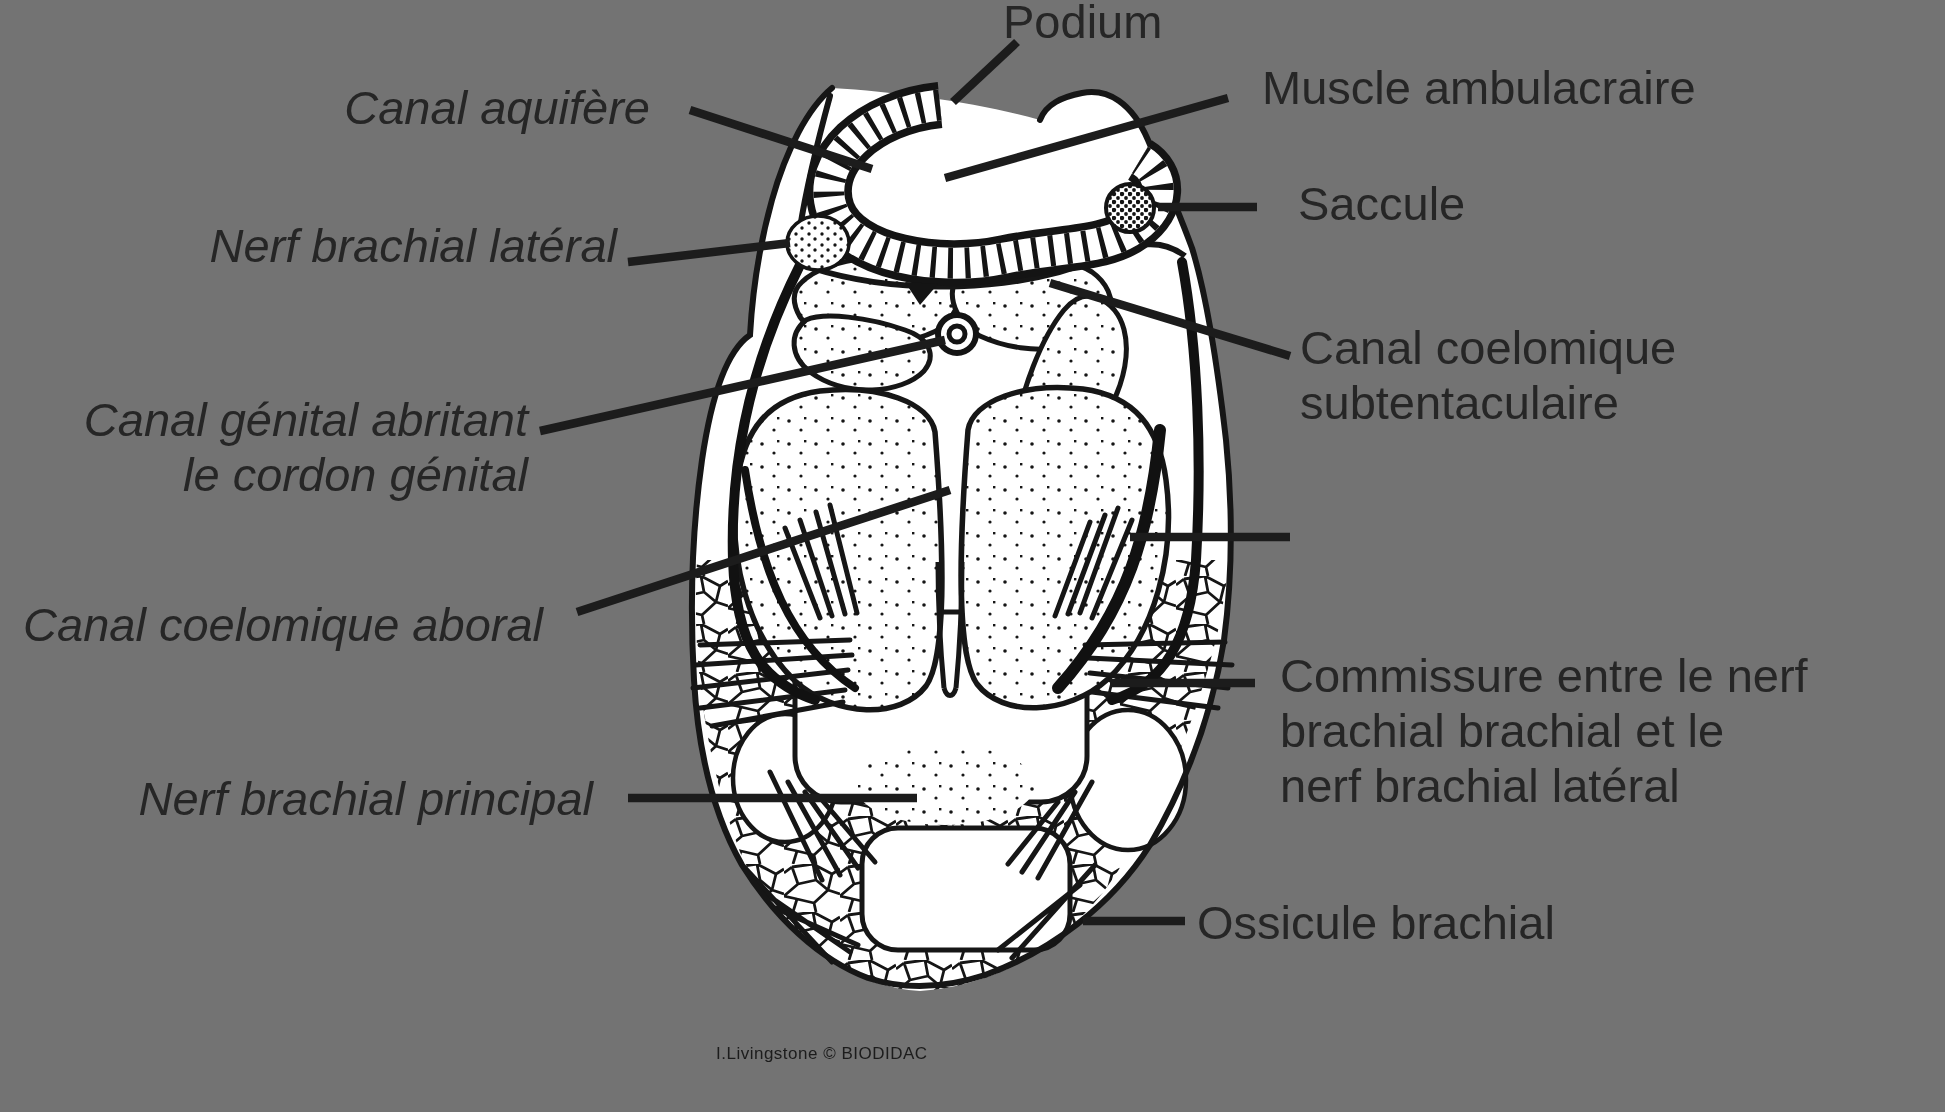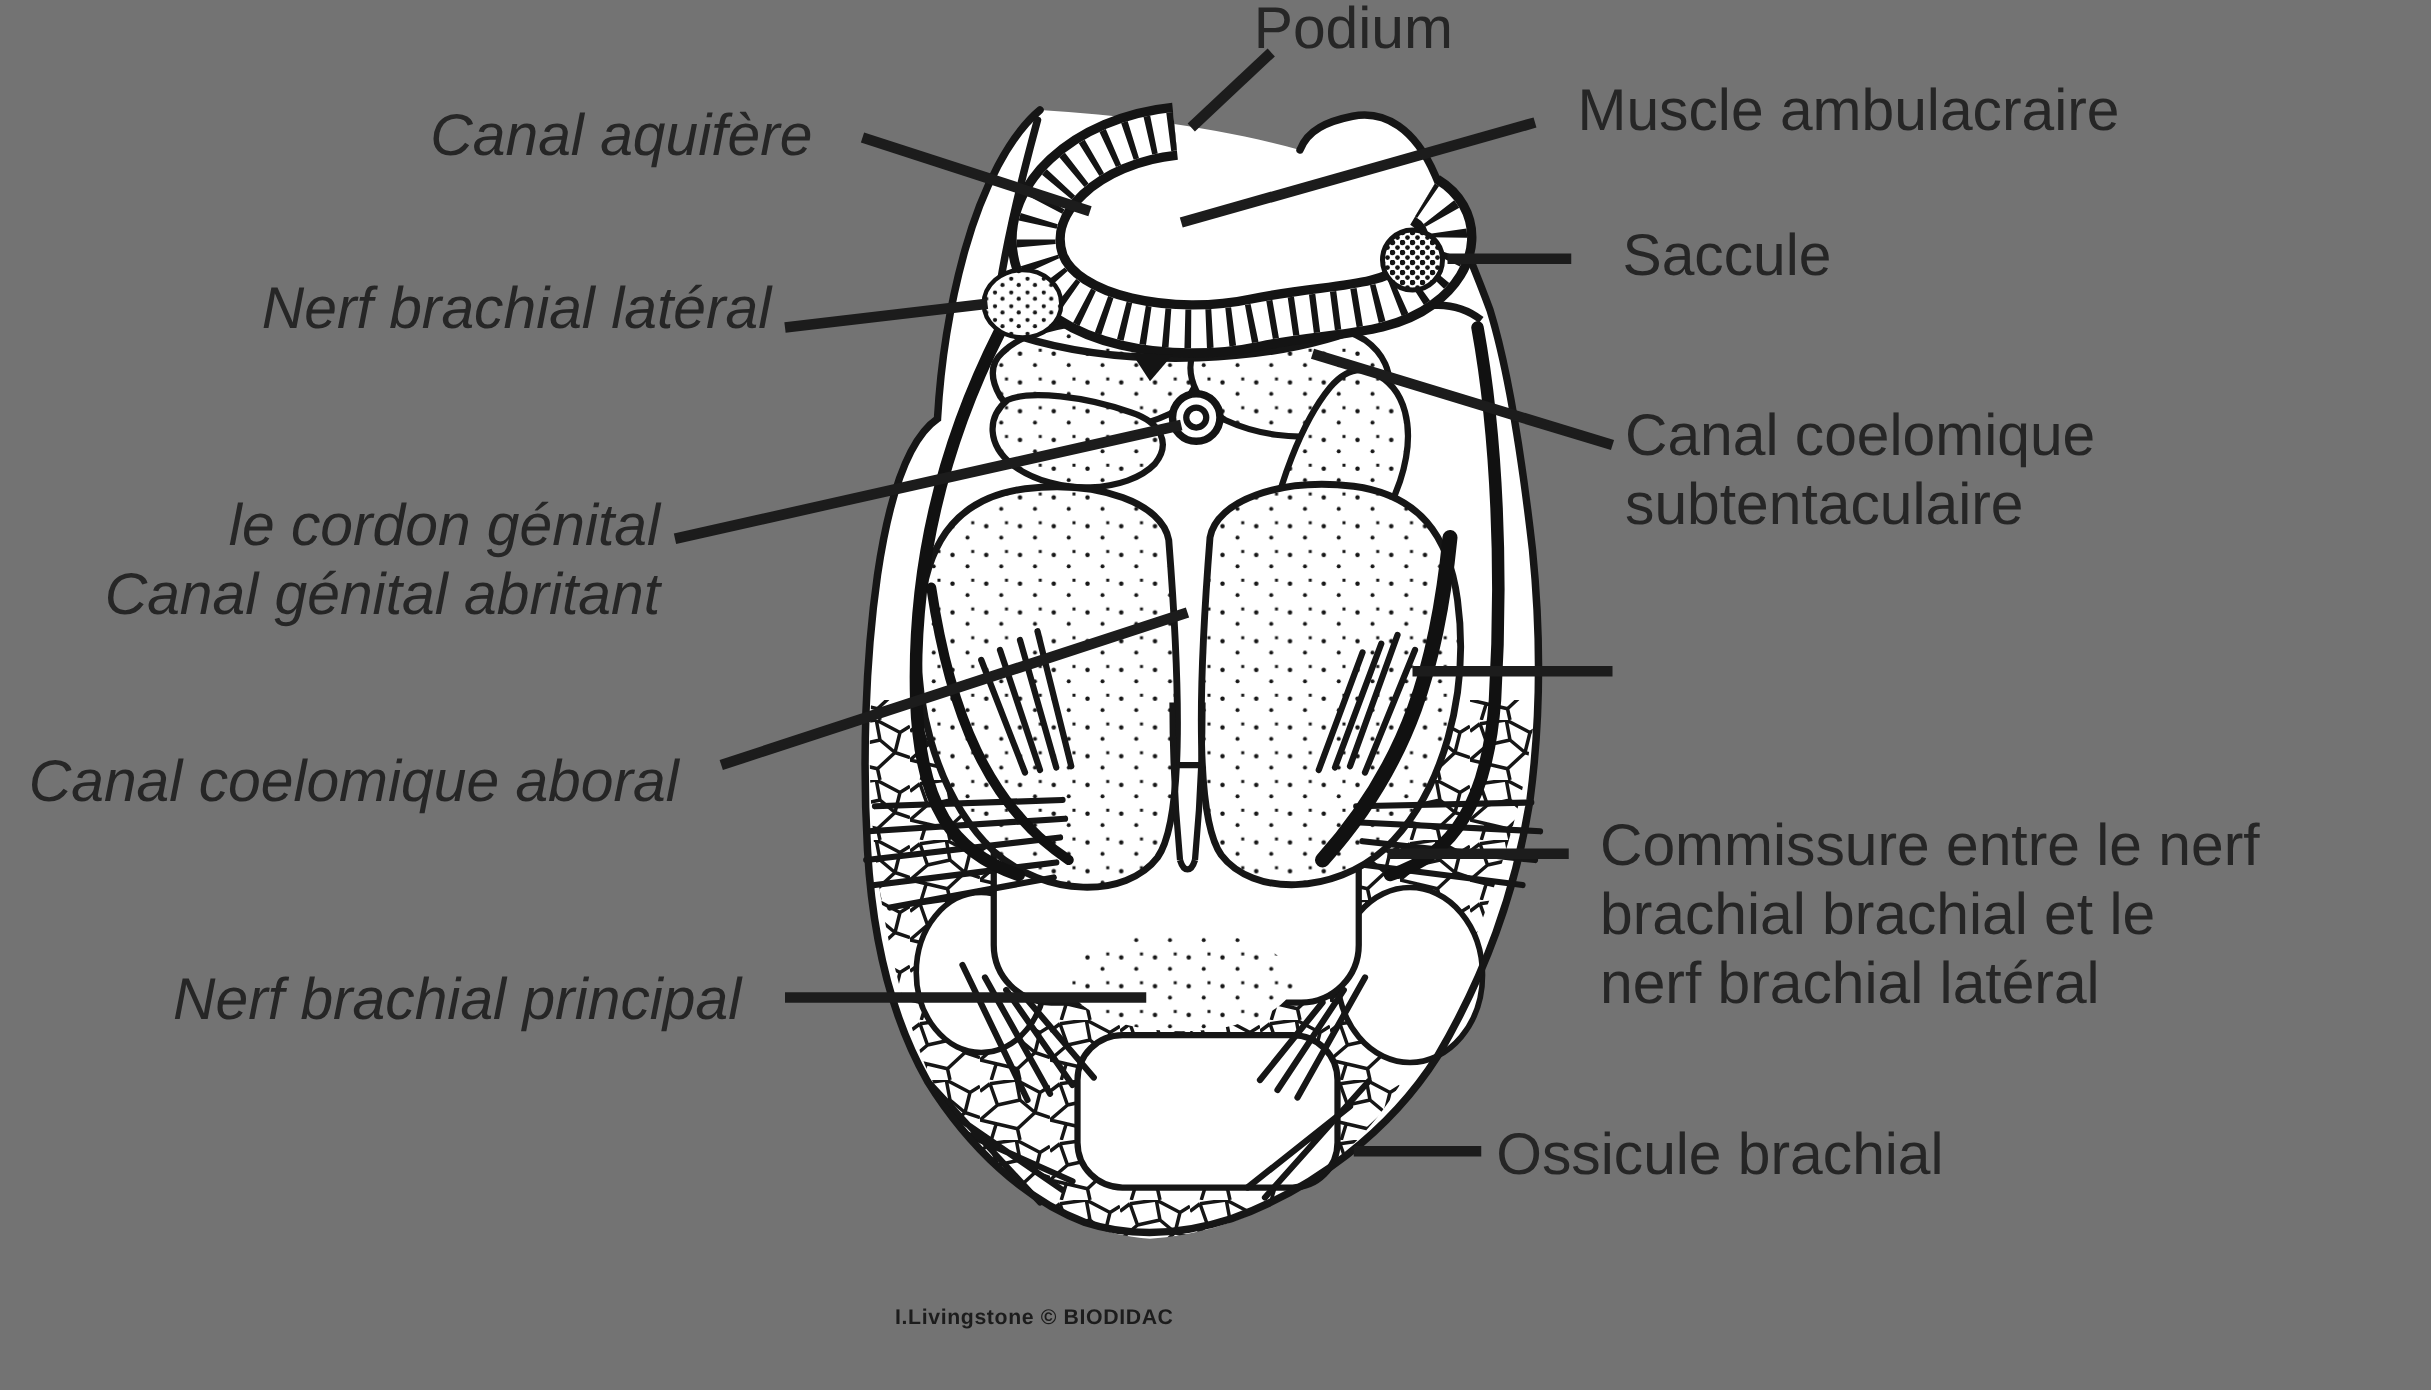--- a/index.html
+++ b/index.html
@@ -7,21 +7,21 @@
     position:relative;width:1945px;height:1112px;background:#737373;
     overflow:hidden;font-family:"Liberation Sans",sans-serif;
   }
   #art{position:absolute;left:0;top:0;}
   .lbl{
     position:absolute;font-size:47px;line-height:55px;color:#262626;
     white-space:nowrap;letter-spacing:0px;
   }
   .lbl.r{text-align:right;font-style:italic;}
   .credit{
-    position:absolute;font-size:17px;font-weight:bold;color:#1c1c1c;
+    position:absolute;font-size:17px;font-weight:normal;color:#1c1c1c;
     letter-spacing:0.5px;
   }
 </style>
 </head>
 <body>
 
 <div id="stage">
 
   <svg id="art" width="1945" height="1112" viewBox="0 0 1945 1112">
     <defs>
@@ -192,22 +192,22 @@
   <div class="lbl" style="left:1298px;top:176px">Saccule</div>
 
   <div class="lbl r" style="right:1328px;top:218px">Nerf brachial latéral</div>
 
   <div class="lbl" style="left:1300px;top:320px">
     <div>Canal coelomique</div>
     <div>subtentaculaire</div>
   </div>
 
   <div class="lbl r" style="right:1417px;top:392px">
+    <div>Canal génital abritant</div>
     <div>le cordon génital</div>
-    <div>Canal génital abritant</div>
   </div>
 
 
   <div class="lbl r" style="right:1402px;top:597px">Canal coelomique aboral</div>
 
   <div class="lbl" style="left:1280px;top:648px">
     <div>Commissure entre le nerf</div>
     <div>brachial brachial et le</div>
     <div>nerf brachial latéral</div>
   </div>

